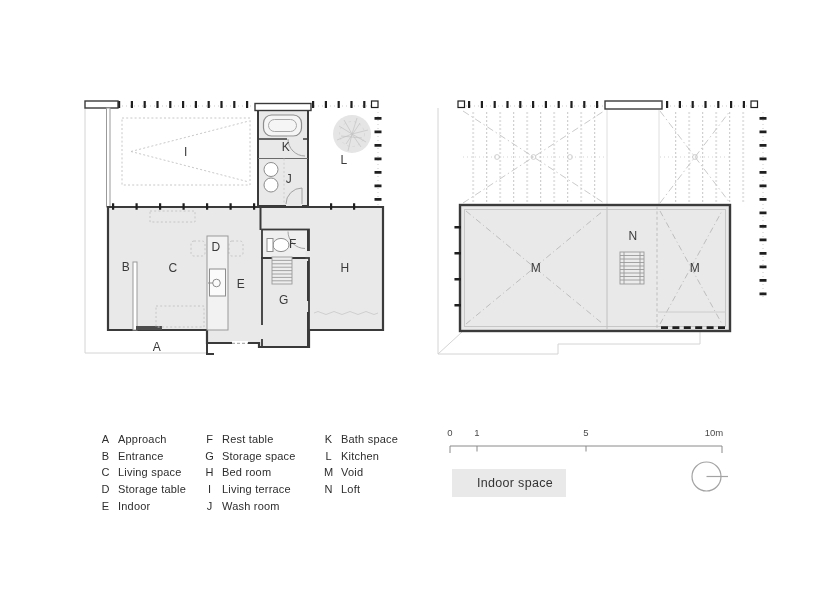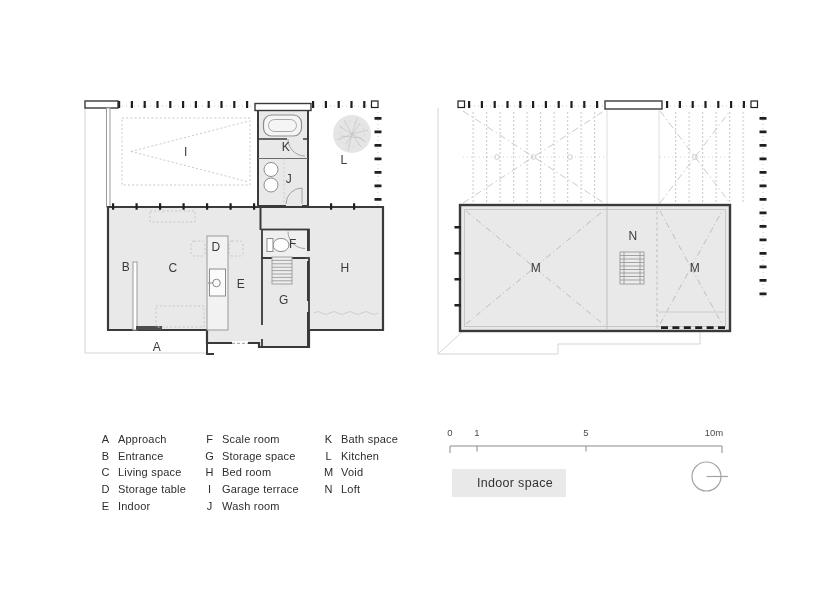--- a/index.html
+++ b/index.html
@@ -233,33 +233,33 @@
         <span class="legend-label">Storage table</span>
       </div>
     <div class="legend-row">
         <span class="legend-key">E</span>
         <span class="legend-label">Indoor</span>
       </div>
   </div>
   <div class="legend-col" id="legend-col-2">
     <div class="legend-row">
         <span class="legend-key">F</span>
-        <span class="legend-label">Scale room</span>
+        <span class="legend-label">Rest table</span>
       </div>
     <div class="legend-row">
         <span class="legend-key">G</span>
         <span class="legend-label">Storage space</span>
       </div>
     <div class="legend-row">
         <span class="legend-key">H</span>
         <span class="legend-label">Bed room</span>
       </div>
     <div class="legend-row">
         <span class="legend-key">I</span>
-        <span class="legend-label">Garage terrace</span>
+        <span class="legend-label">Living terrace</span>
       </div>
     <div class="legend-row">
         <span class="legend-key">J</span>
         <span class="legend-label">Wash room</span>
       </div>
   </div>
   <div class="legend-col" id="legend-col-3">
     <div class="legend-row">
         <span class="legend-key">K</span>
         <span class="legend-label">Bath space</span>

